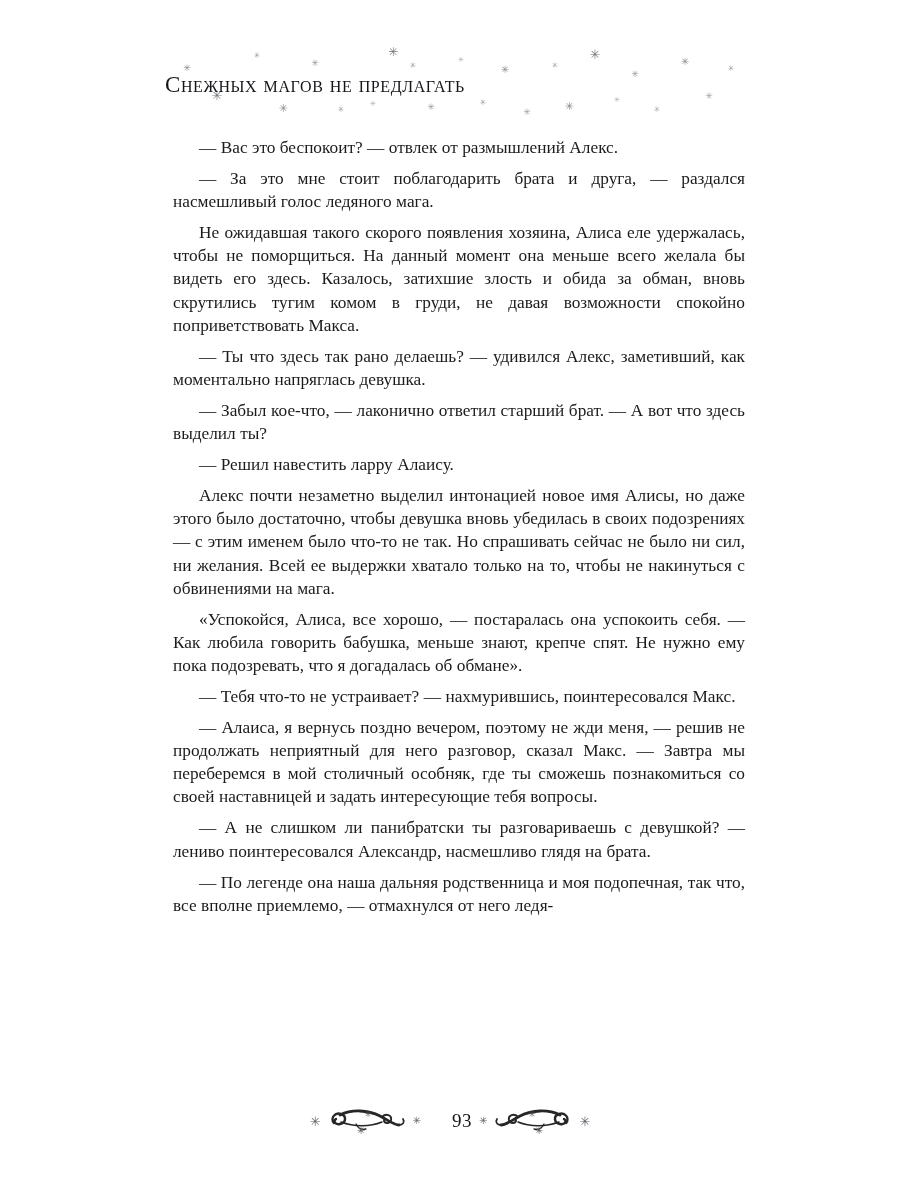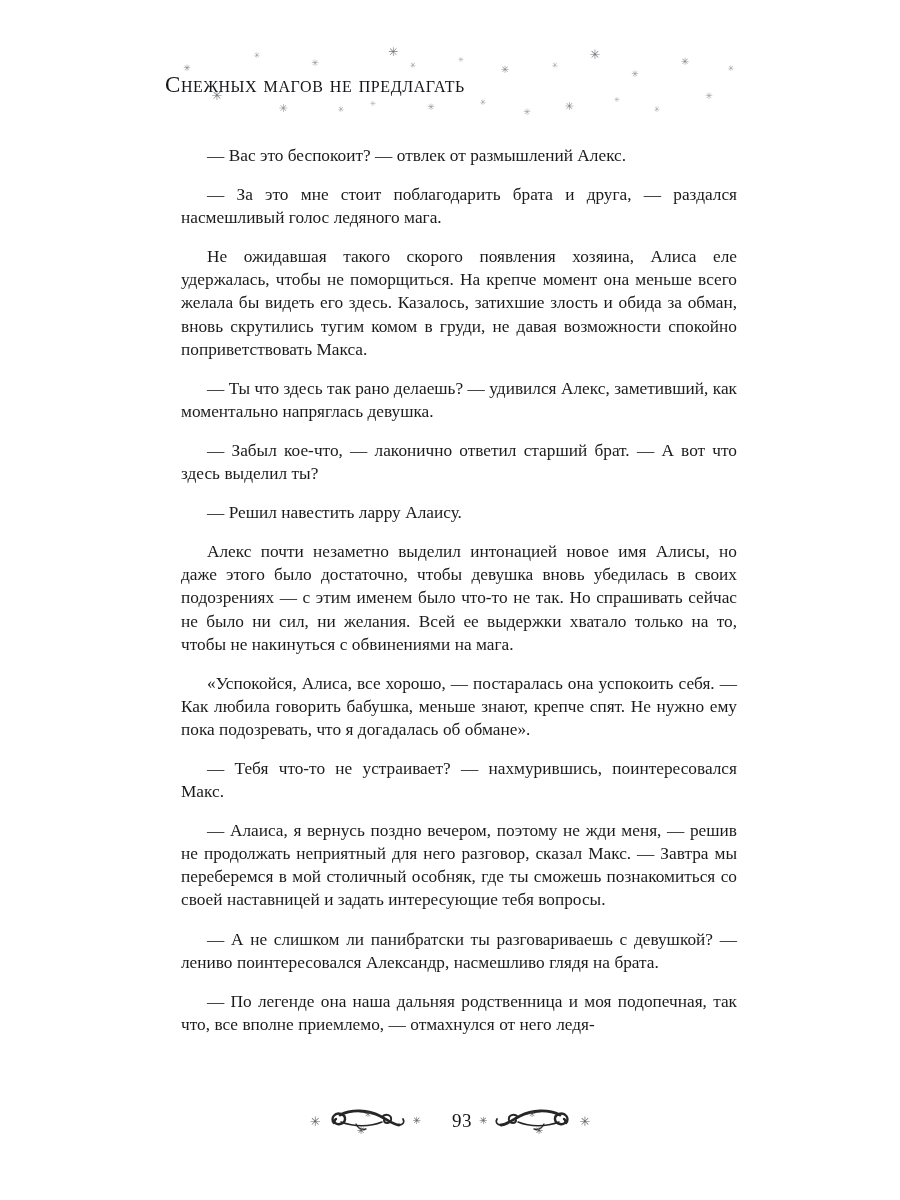--- a/index.html
+++ b/index.html
@@ -64,21 +64,21 @@
   }
 
   
   .body-text {
     position: absolute;
     left: 165px;
     top: 128px;
     width: 588px;
   }
   .body-text p {
-    margin: 16px;
+    margin: 8px;
     font-size: 17.3px;
     line-height: 23.1px;
     text-align: justify;
     text-indent: 26px;
     hyphens: manual;
     word-spacing: 0.1px;
   }
 
   
   .footer {
@@ -140,21 +140,21 @@
         <span class="flake" style="left: 520px; top: 18px; font-size: 10px; opacity: 0.8;">✳</span>
         <span class="flake" style="left: 544px; top: 52px; font-size: 9px; opacity: 0.7;">✳</span>
         <span class="flake" style="left: 566px; top: 25px; font-size: 8px; opacity: 0.7;">✳</span>
       </div>
     <div class="chapter-title">Снежных магов не предлагать</div>
   </div>
 
   <div class="body-text">
       <p>— Вас это беспокоит? — отвлек от размышлений Алекс.</p>
       <p>— За это мне стоит поблагодарить брата и друга, — раздался насмешливый голос ледяного мага.</p>
-      <p>Не ожидавшая такого скорого появления хозяина, Алиса еле удержалась, чтобы не поморщиться. На крепче момент она меньше всего желала бы видеть его здесь. Казалось, затихшие злость и обида за обман, вновь скрутились тугим комом в груди, не давая возможности спокойно поприветствовать Макса.</p>
+      <p>Не ожидавшая такого скорого появления хозяина, Алиса еле удержалась, чтобы не поморщиться. На данный момент она меньше всего желала бы видеть его здесь. Казалось, затихшие злость и обида за обман, вновь скрутились тугим комом в груди, не давая возможности спокойно поприветствовать Макса.</p>
       <p>— Ты что здесь так рано делаешь? — удивился Алекс, заметивший, как моментально напряглась девушка.</p>
       <p>— Забыл кое-что, — лаконично ответил старший брат. — А вот что здесь выделил ты?</p>
       <p>— Решил навестить ларру Алаису.</p>
       <p>Алекс почти незаметно выделил интонацией новое имя Алисы, но даже этого было достаточно, чтобы девушка вновь убедилась в своих подозрениях — с этим именем было что-то не так. Но спрашивать сейчас не было ни сил, ни желания. Всей ее выдержки хватало только на то, чтобы не накинуться с обвинениями на мага.</p>
       <p>«Успокойся, Алиса, все хорошо, — постаралась она успокоить себя. — Как любила говорить бабушка, меньше знают, крепче спят. Не нужно ему пока подозревать, что я догадалась об обмане».</p>
       <p>— Тебя что-то не устраивает? — нахмурившись, поинтересовался Макс.</p>
       <p>— Алаиса, я вернусь поздно вечером, поэтому не жди меня, — решив не продолжать неприятный для него разговор, сказал Макс. — Завтра мы переберемся в мой столичный особняк, где ты сможешь познакомиться со своей наставницей и задать интересующие тебя вопросы.</p>
       <p>— А не слишком ли панибратски ты разговариваешь с девушкой? — лениво поинтересовался Александр, насмешливо глядя на брата.</p>
       <p>— По легенде она наша дальняя родственница и моя подопечная, так что, все вполне приемлемо, — отмахнулся от него ледя-</p>
     </div>

